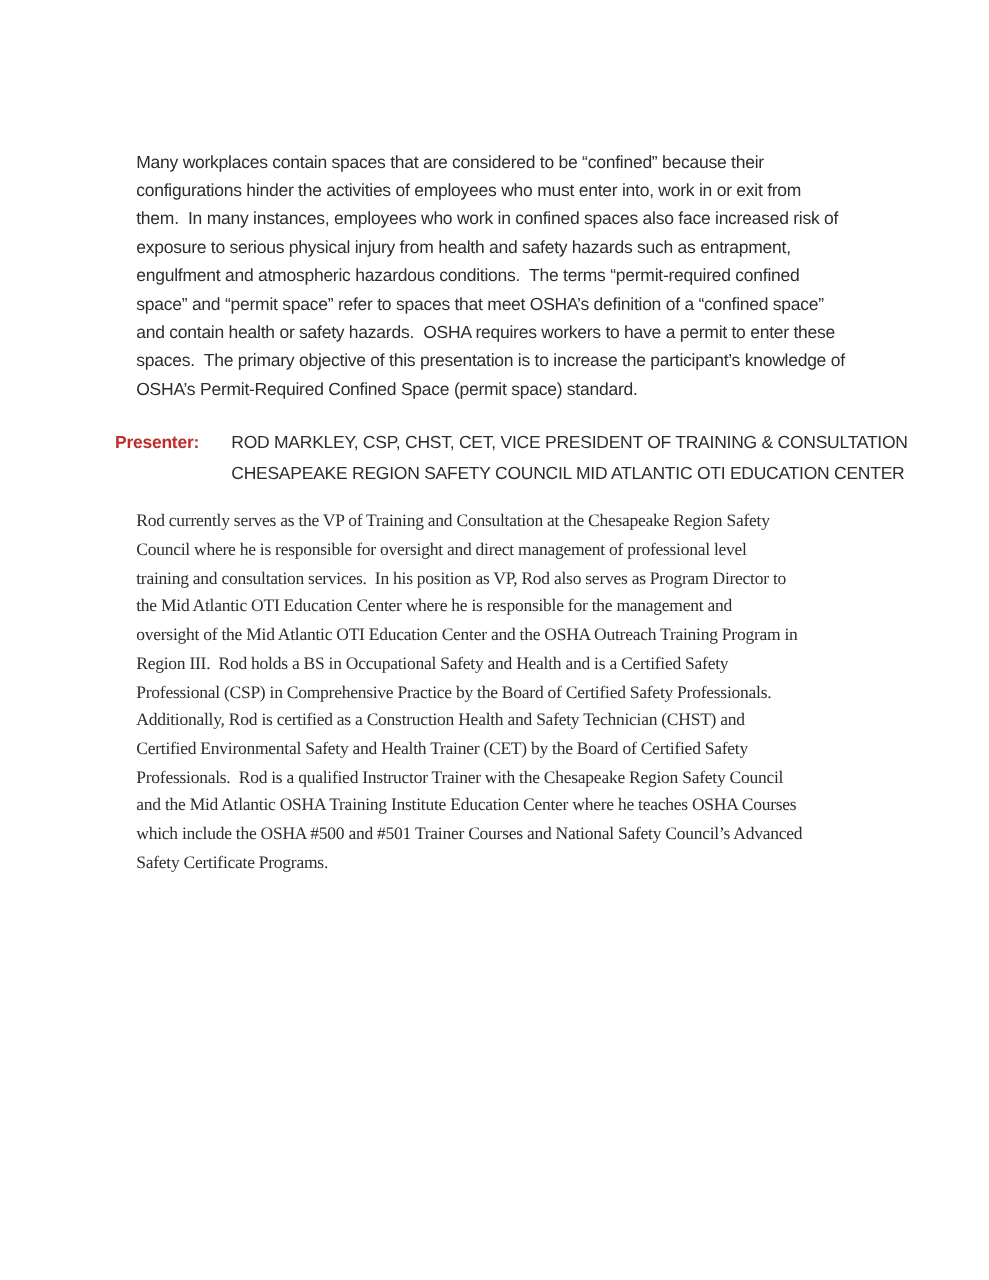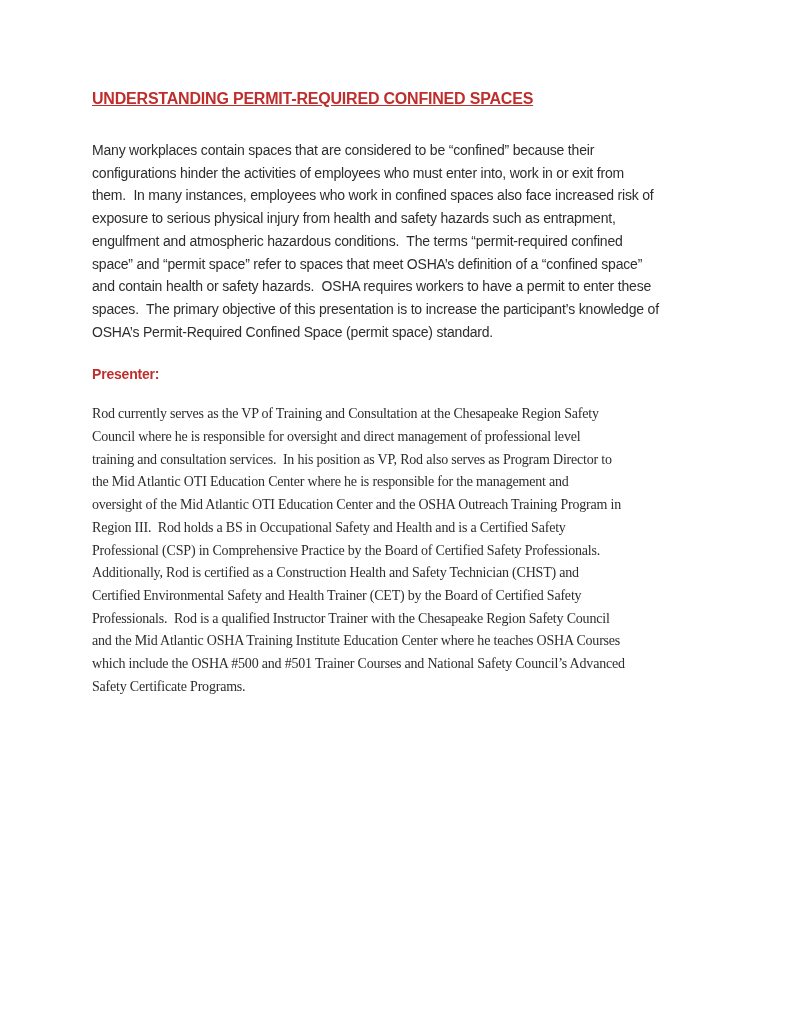--- a/index.html
+++ b/index.html
@@ -22,21 +22,21 @@
     margin: 0;
     font-size: 16px;
     line-height: 21px;
     font-weight: bold;
     color: #be2e2c;
     text-decoration: underline;
     letter-spacing: -0.2px;
     white-space: nowrap;
   }
   .body-text {
-    margin: 0;
+    margin: 17px;
     font-size: 14px;
     line-height: 22.7px;
     letter-spacing: -0.2px;
     white-space: pre-wrap;
     width: 655px;
   }
   .intro {
     margin-top: 30px;
   }
   .presenter-row {
@@ -59,34 +59,35 @@
   .bio {
     margin-top: 16px;
     font-family: Liberation Serif, serif;
   }
 </style>
 </head>
 <body>
 
 <div class="page">
 
-  <h1 class="doc-title">UNDERSTANDING PERMIT-REQUIRED CONFINED SPACES</h1>
 
   <p class="body-text intro">Many workplaces contain spaces that are considered to be “confined” because their
 configurations hinder the activities of employees who must enter into, work in or exit from
 them.  In many instances, employees who work in confined spaces also face increased risk of
 exposure to serious physical injury from health and safety hazards such as entrapment,
 engulfment and atmospheric hazardous conditions.  The terms “permit-required confined
 space” and “permit space” refer to spaces that meet OSHA’s definition of a “confined space”
 and contain health or safety hazards.  OSHA requires workers to have a permit to enter these
 spaces.  The primary objective of this presentation is to increase the participant’s knowledge of
 OSHA’s Permit-Required Confined Space (permit space) standard.</p>
 
   <div class="presenter-row">
     <span class="presenter-label">Presenter:</span>
+    <span class="presenter-value">ROD MARKLEY, CSP, CHST, CET, VICE PRESIDENT OF TRAINING &amp; CONSULTATION
+CHESAPEAKE REGION SAFETY COUNCIL MID ATLANTIC OTI EDUCATION CENTER</span>
   </div>
 
   <p class="body-text bio">Rod currently serves as the VP of Training and Consultation at the Chesapeake Region Safety
 Council where he is responsible for oversight and direct management of professional level
 training and consultation services.  In his position as VP, Rod also serves as Program Director to
 the Mid Atlantic OTI Education Center where he is responsible for the management and
 oversight of the Mid Atlantic OTI Education Center and the OSHA Outreach Training Program in
 Region III.  Rod holds a BS in Occupational Safety and Health and is a Certified Safety
 Professional (CSP) in Comprehensive Practice by the Board of Certified Safety Professionals.
 Additionally, Rod is certified as a Construction Health and Safety Technician (CHST) and

